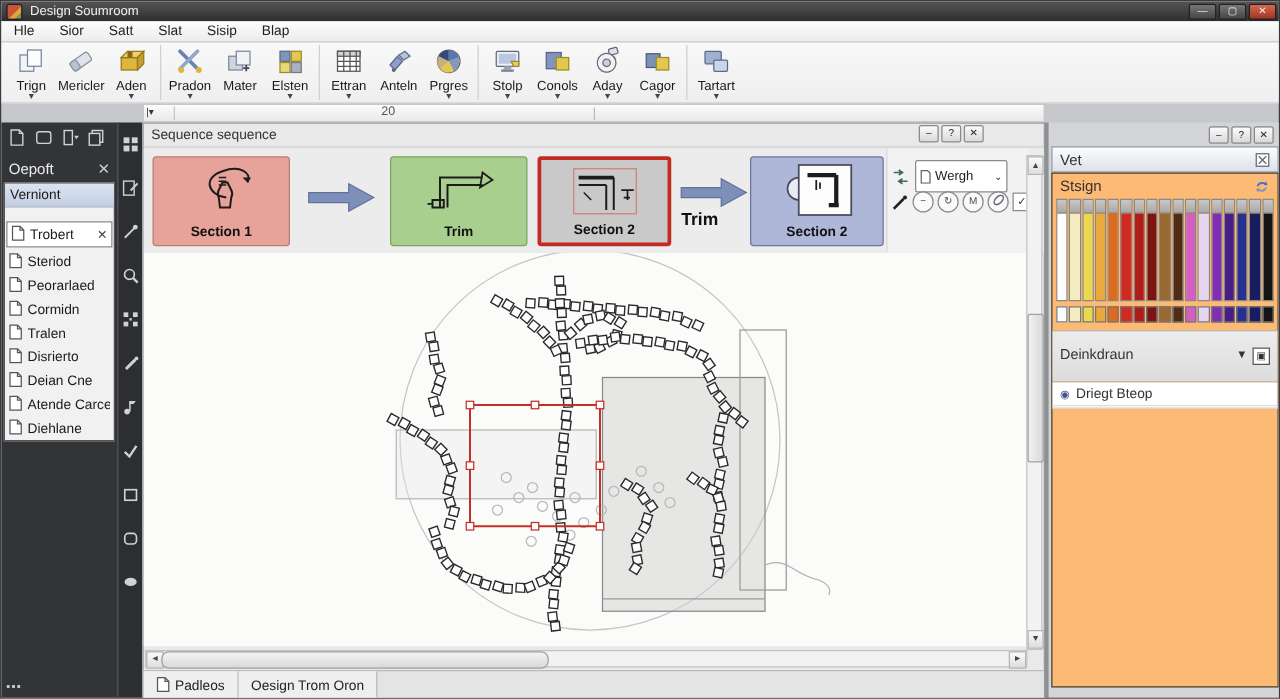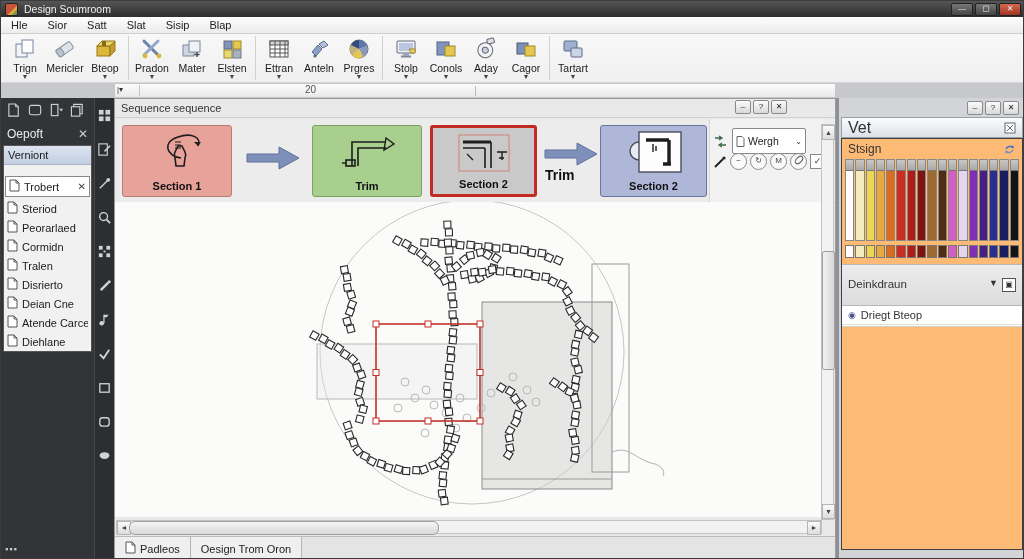--- a/index.html
+++ b/index.html
@@ -88,21 +88,21 @@
                  background:linear-gradient(#fafafa,#ddd);border:1px solid #b5b5b5;}
   .hscroll .thumb{position:absolute;left:12px;top:0;width:308px;height:12px;background:linear-gradient(#f4f4f4,#d9d9d9);
                  border:1px solid #9f9f9f;border-radius:6px;}
   .tabbar{position:absolute;left:0;top:437px;width:720px;height:23px;background:#e4e4e4;border-top:1px solid #bbb;display:flex;align-items:stretch;}
   .tab{display:flex;align-items:center;gap:4px;padding:0 10px;font-size:11px;color:#222;border-right:1px solid #b5b5b5;background:#efefef;}
   .tab svg{width:11px;height:13px;}
   
   .right-panel{position:absolute;left:838px;top:97px;width:186px;height:462px;background:#d2d4d8;}
   .rp-mdi{position:absolute;right:6px;top:3px;display:flex;gap:2px;}
   .rp-head{position:absolute;left:2px;top:19px;width:182px;height:21px;background:linear-gradient(#fbfcfd,#dde1e8);
-           border:1px solid #9aa0aa;box-sizing:border-box;font-size:16px;color:#333;display:flex;align-items:center;padding:0 6px;}
+           border:1px solid #9aa0aa;box-sizing:border-box;font-size:12px;color:#333;display:flex;align-items:center;padding:0 6px;}
   .rp-head .hic{margin-left:auto;}
   .rp-body{position:absolute;left:2px;top:40px;width:182px;height:412px;background:#fdba74;border:1px solid #404040;box-sizing:border-box;}
   .rp-sec{display:flex;align-items:center;font-size:12px;color:#333;padding:3px 6px 2px 6px;}
   .rp-sec svg{margin-left:auto;}
   .palette{display:flex;gap:1px;padding:1px 3px 0 3px;height:82px;}
   .pbar{flex:1;display:flex;flex-direction:column;border:1px solid #888;box-sizing:border-box;}
   .pbar .cap{height:10px;background:linear-gradient(#c8c8c8,#a8a8a8);border-bottom:1px solid #777;}
   .pbar .col{flex:1;}
   .swrow{display:flex;gap:1px;padding:4px 3px 0 3px;height:13px;}
   .sw{flex:1;border:1px solid #777;box-sizing:border-box;}
@@ -157,21 +157,21 @@
           </svg></span>
         <span class="lab">Mericler</span>
       </div>
       <div class="tb-btn">
         <span><svg viewBox="0 0 24 24" width="24" height="24">
             <rect x="4" y="9" width="13" height="10" fill="#ddb63e" stroke="#96791c"></rect>
             <polygon points="4,9 9,4 22,4 17,9" fill="#ecd06a" stroke="#96791c"></polygon>
             <polygon points="17,9 22,4 22,14 17,19" fill="#c79e2c" stroke="#96791c"></polygon>
             <rect x="9" y="4" width="4" height="5" fill="#8a6a14"></rect>
           </svg></span>
-        <span class="lab">Bteop</span>
+        <span class="lab">Aden</span>
         <span class="car">▼</span>
       </div>
       <div class="tb-sep"></div>
       <div class="tb-btn">
         <span><svg viewBox="0 0 24 24" width="24" height="24">
             <g stroke-linecap="round">
               <line x1="4" y1="4" x2="18" y2="18" stroke="#6a82ac" stroke-width="3"></line>
               <line x1="18" y1="4" x2="4" y2="18" stroke="#93a7c9" stroke-width="3"></line>
             </g>
             <circle cx="19" cy="19" r="2.4" fill="#e0b63e"></circle>

